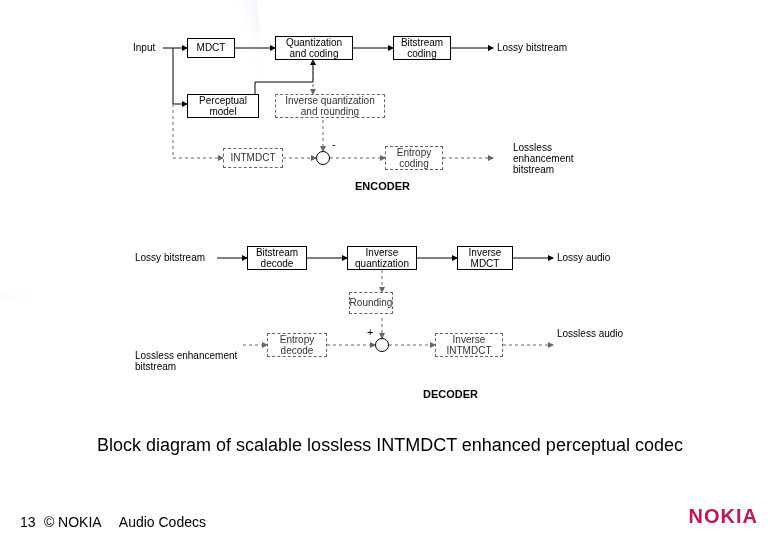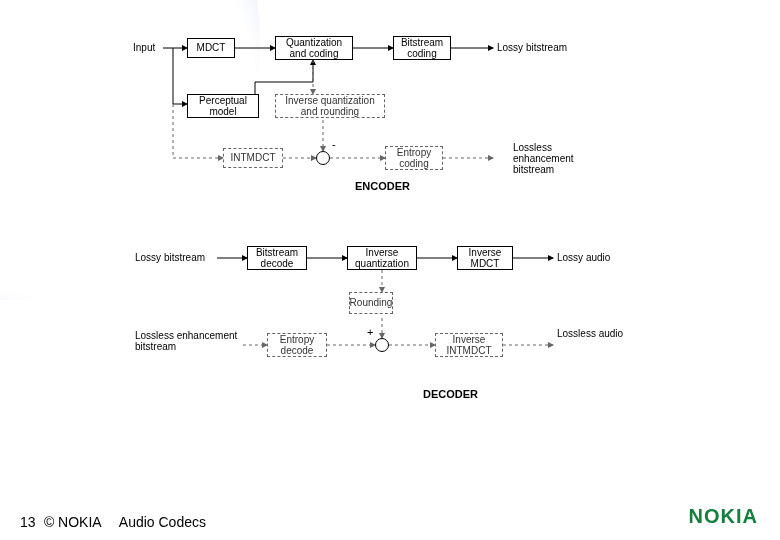--- a/index.html
+++ b/index.html
@@ -17,21 +17,21 @@
   .box { border: 1px solid #000; background: #fff; padding: 2px 4px; text-align: center; display: flex; align-items: center; justify-content: center; line-height: 1.15; }
   .dbox { border: 1px dashed #666; background: #fff; padding: 2px 4px; text-align: center; display: flex; align-items: center; justify-content: center; line-height: 1.15; color: #333; }
   .lbl { font-size: 10px; }
   .big { font-size: 11px; font-weight: bold; text-align: center; }
   .sum { width: 14px; height: 14px; border: 1px solid #000; border-radius: 50%; background: #fff; display:flex; align-items:center; justify-content:center; font-size:9px; line-height:1; }
   svg.wires { position: absolute; top:0; left:0; width:560px; height:370px; }
   .caption { position: absolute; top: 435px; left: 0; width: 780px; text-align: center; font-size: 18px; color: #000; }
   .footer { position: absolute; bottom: 10px; left: 20px; font-size: 14px; color: #000; }
   .footer .pg { display:inline-block; width: 20px; }
   .footer .cp { display:inline-block; margin-right: 14px; }
-  .nokia { position: absolute; bottom: 12px; right: 22px; font-family: Arial, sans-serif; font-size: 20px; font-weight: 900; letter-spacing: 1px; color: #15803d; margin-top: 8px; }
+  .nokia { position: absolute; bottom: 12px; right: 22px; font-family: Arial, sans-serif; font-size: 20px; font-weight: 900; letter-spacing: 1px; color: #be185d; margin-top: 8px; }
 </style>
 </head>
 <body>
 
 <div class="slide">
   <div class="bg-arc"></div>
 
   <div class="diagram">
 
     <svg class="wires">
@@ -114,33 +114,34 @@
     <div class="box" style="top:216px; left:112px; width:60px; height:24px; white-space:pre-line;">Bitstream
 decode</div>
     <div class="box" style="top:216px; left:212px; width:70px; height:24px; white-space:pre-line;">Inverse
 quantization</div>
     <div class="box" style="top:216px; left:322px; width:56px; height:24px; white-space:pre-line;">Inverse
 MDCT</div>
     <div class="lbl" style="top:222px; left:422px;">Lossy audio</div>
 
     <div class="dbox" style="top:262px; left:214px; width:44px; height:22px;">Rounding</div>
 
-    <div class="lbl" style="top:300px; left:0px; white-space:pre-line;">Lossless enhancement
+    <div class="lbl" style="top:320px; left:0px; white-space:pre-line;">Lossless enhancement
 bitstream</div>
     <div class="dbox" style="top:303px; left:132px; width:60px; height:24px; white-space:pre-line;">Entropy
 decode</div>
     <div class="sum" style="top:308px; left:240px;"></div>
     <div class="lbl" style="top:296px; left:232px; font-size:11px;">+</div>
     <div class="dbox" style="top:303px; left:300px; width:68px; height:24px; white-space:pre-line;">Inverse
 INTMDCT</div>
     <div class="lbl" style="top:298px; left:422px;">Lossless audio</div>
 
     <div class="big" style="top:358px; left:252px;margin-left:36px;">DECODER</div>
   </div>
 
+  <div class="caption">Block diagram of scalable lossless INTMDCT enhanced perceptual codec</div>
 
   <div class="footer">
     <span class="pg">13</span>
     <span class="cp">© NOKIA</span>
     <span>Audio Codecs</span>
   </div>
 
   <div class="nokia">NOKIA</div>
 </div>
 

